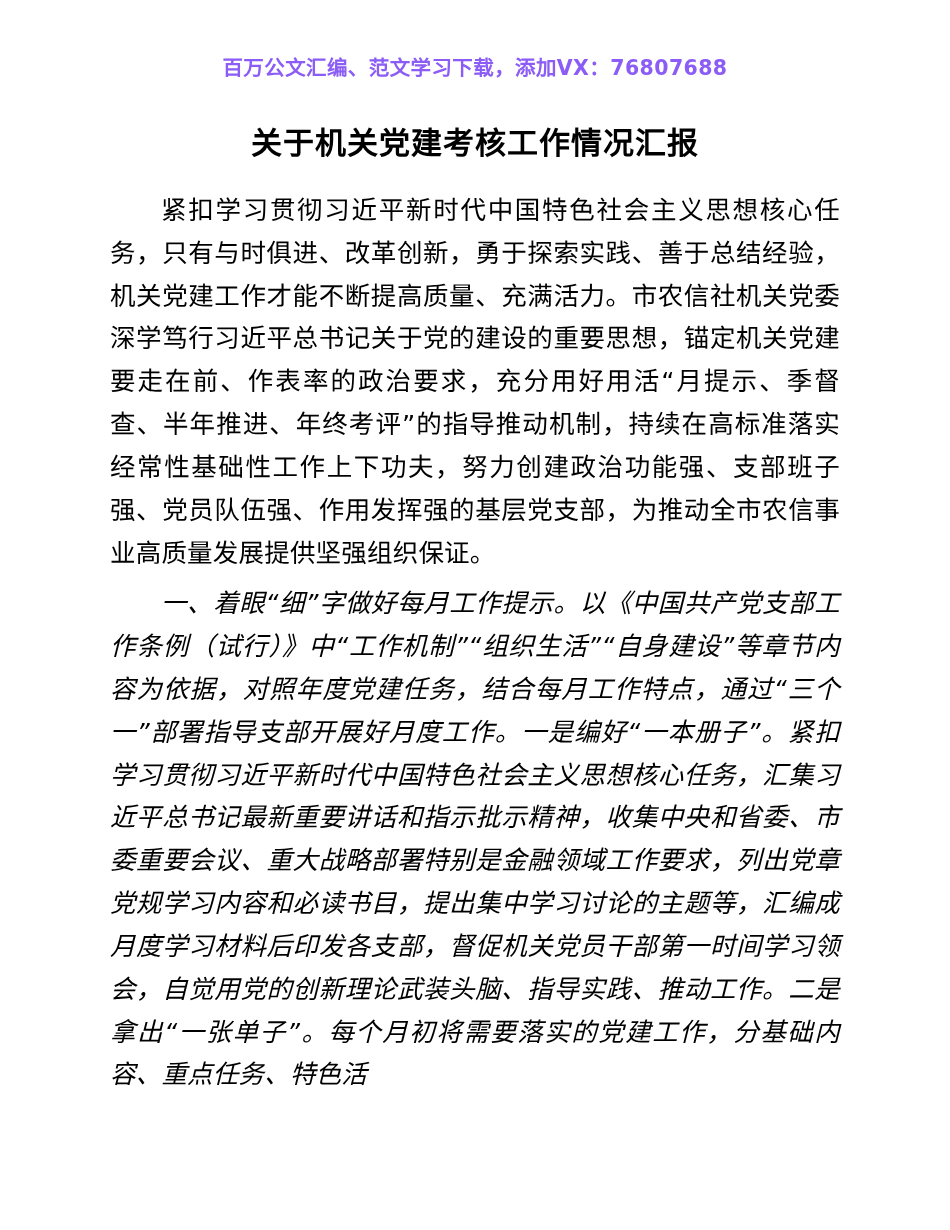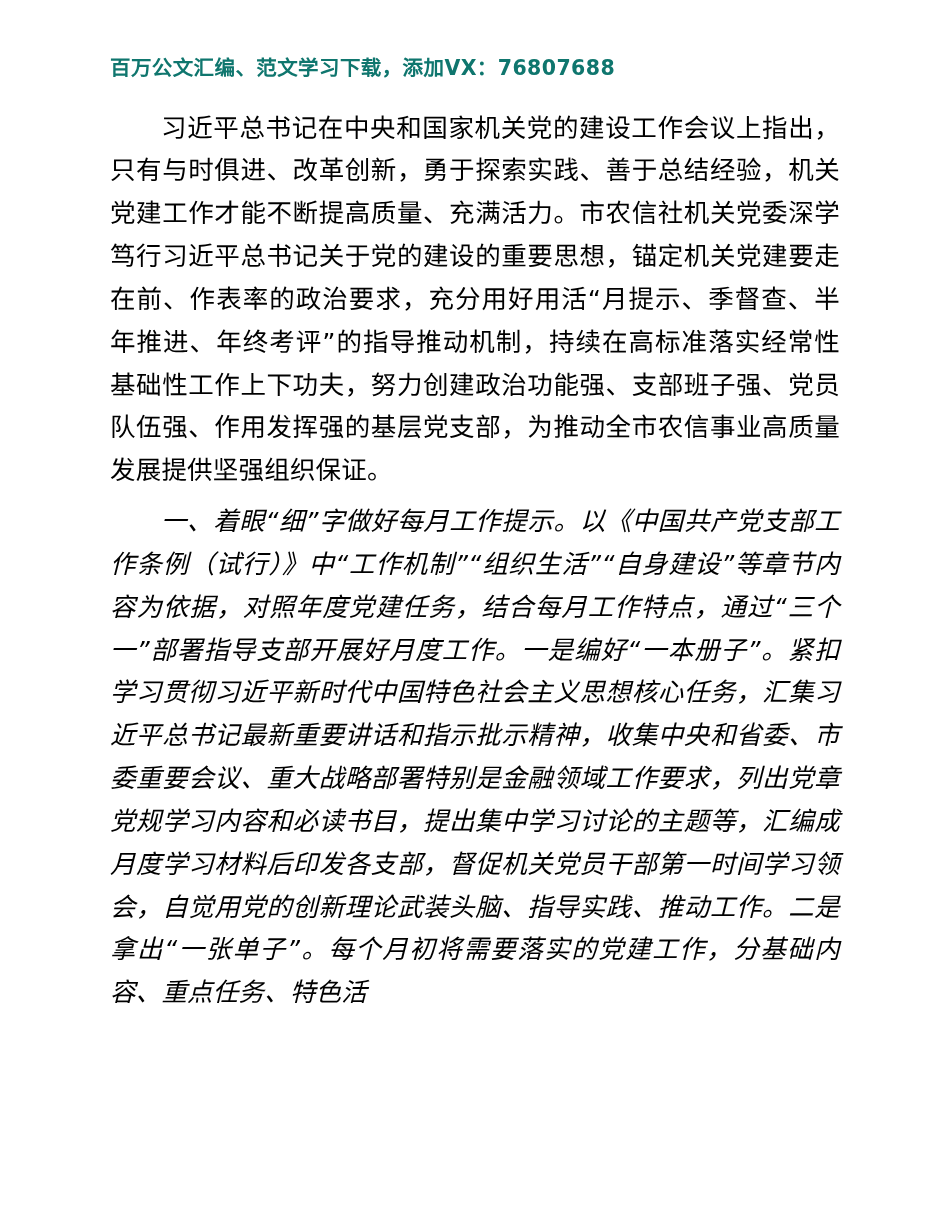--- a/index.html
+++ b/index.html
@@ -17,21 +17,22 @@
   .page {
     position: relative;
     width: 950px;
     height: 1230px;
     background: #ffffff;
     box-sizing: border-box;
     padding: 0 110px;
   }
   .watermark {
     margin-top: 56px;
-    color: #0f766e;
+    text-align: center;
+    color: #8b5cf6;
     font-size: 20.5px;
     font-weight: 700;
     letter-spacing: 0.4px;
     line-height: 1.2;
     white-space: nowrap;
   }
   .doc-title {
     margin-top: 42px;
     text-align: center;
     font-size: 31px;
@@ -58,19 +59,20 @@
     font-style: italic;
   }
 </style>
 </head>
 <body>
 
 <div class="page">
 
   <div class="watermark">百万公文汇编、范文学习下载，添加VX：76807688</div>
 
+  <h1 class="doc-title">关于机关党建考核工作情况汇报</h1>
 
   <div class="body-text">
-    <p class="para">习近平总书记在中央和国家机关党的建设工作会议上指出，只有与时俱进、改革创新，勇于探索实践、善于总结经验，机关党建工作才能不断提高质量、充满活力。市农信社机关党委深学笃行习近平总书记关于党的建设的重要思想，锚定机关党建要走在前、作表率的政治要求，充分用好用活“月提示、季督查、半年推进、年终考评”的指导推动机制，持续在高标准落实经常性基础性工作上下功夫，努力创建政治功能强、支部班子强、党员队伍强、作用发挥强的基层党支部，为推动全市农信事业高质量发展提供坚强组织保证。</p>
+    <p class="para">紧扣学习贯彻习近平新时代中国特色社会主义思想核心任务，只有与时俱进、改革创新，勇于探索实践、善于总结经验，机关党建工作才能不断提高质量、充满活力。市农信社机关党委深学笃行习近平总书记关于党的建设的重要思想，锚定机关党建要走在前、作表率的政治要求，充分用好用活“月提示、季督查、半年推进、年终考评”的指导推动机制，持续在高标准落实经常性基础性工作上下功夫，努力创建政治功能强、支部班子强、党员队伍强、作用发挥强的基层党支部，为推动全市农信事业高质量发展提供坚强组织保证。</p>
     <p class="para">一、着眼“细”字做好每月工作提示。以《中国共产党支部工作条例（试行）》中“工作机制”“组织生活”“自身建设”等章节内容为依据，对照年度党建任务，结合每月工作特点，通过“三个一”部署指导支部开展好月度工作。一是编好“一本册子”。紧扣学习贯彻习近平新时代中国特色社会主义思想核心任务，汇集习近平总书记最新重要讲话和指示批示精神，收集中央和省委、市委重要会议、重大战略部署特别是金融领域工作要求，列出党章党规学习内容和必读书目，提出集中学习讨论的主题等，汇编成月度学习材料后印发各支部，督促机关党员干部第一时间学习领会，自觉用党的创新理论武装头脑、指导实践、推动工作。二是拿出“一张单子”。每个月初将需要落实的党建工作，分基础内容、重点任务、特色活</p>
   </div>
 
 </div>
 
 </body></html>

